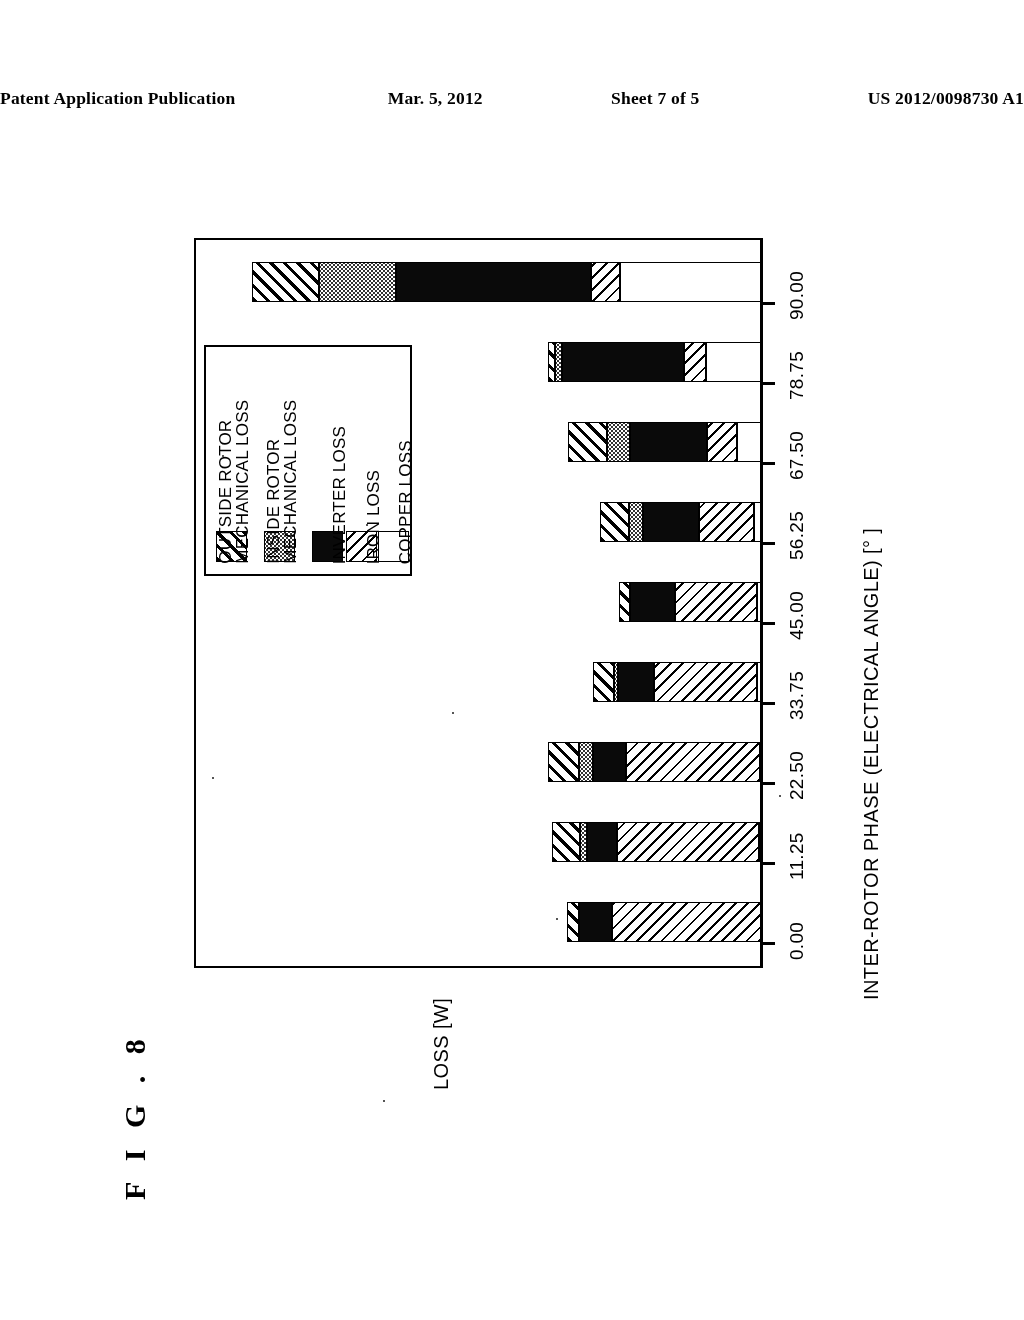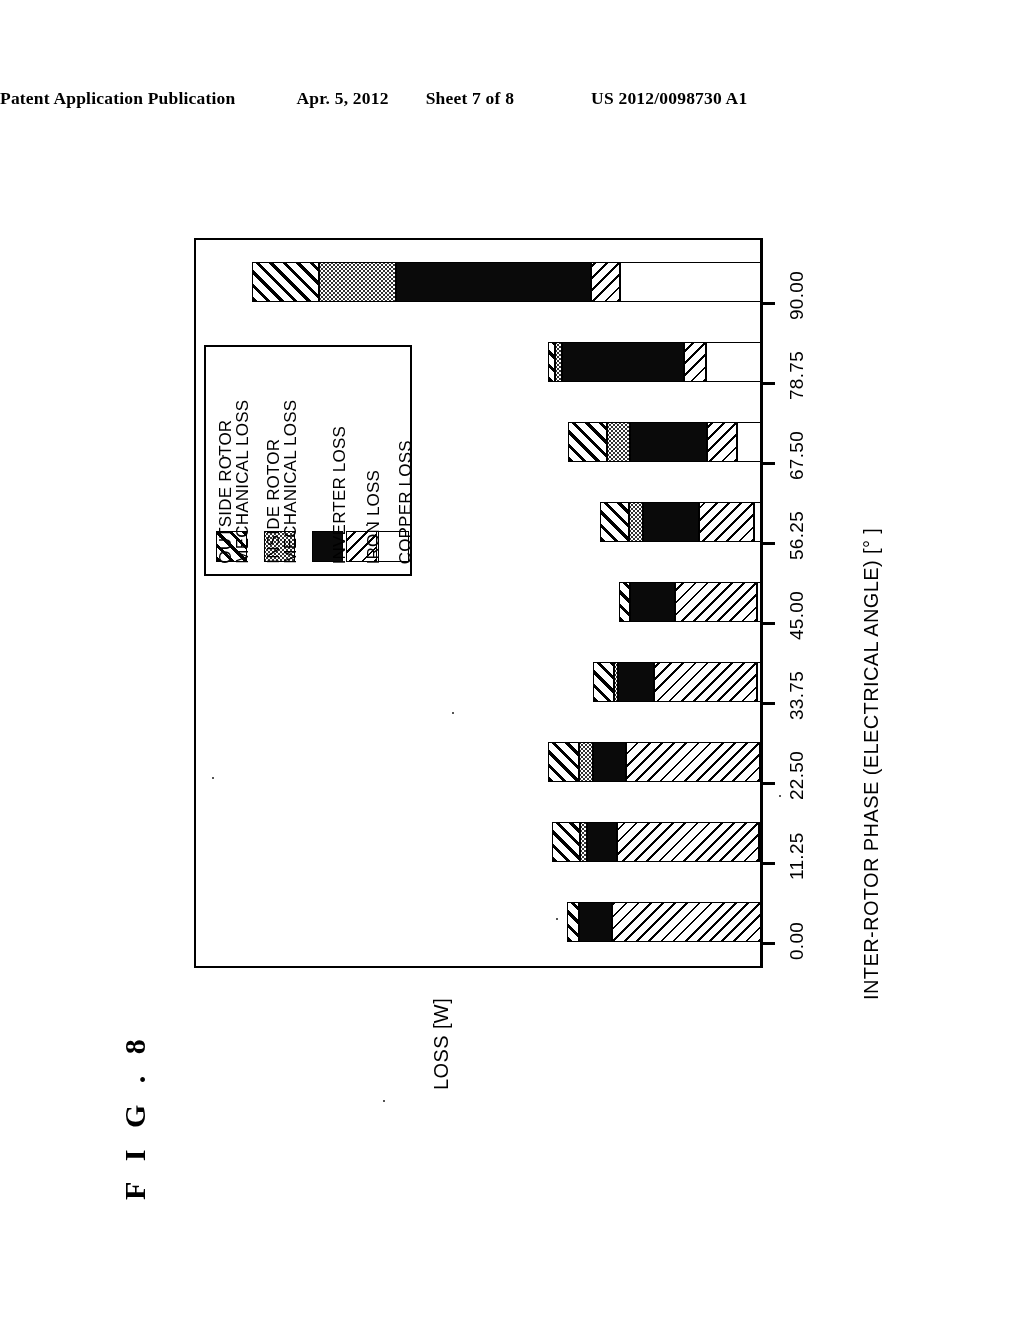--- a/index.html
+++ b/index.html
@@ -12,21 +12,21 @@
     position:relative;
     overflow:hidden;
   }
 
   
   #pub-header {
     position:absolute;
     left:0; top:88px;
     width:1024px;
     display:flex;
-    justify-content:flex-start;
+    justify-content:space-between;
     align-items:baseline;
     font-family:"Liberation Serif", serif;
     font-weight:bold;
     font-size:17.5px;
     letter-spacing:0.2px;
     white-space:nowrap;
     gap:21px;
   }
   #pub-header .hdr-left   { margin-right:40px; }
   #pub-header .hdr-date   { margin-right:16px; }
@@ -184,22 +184,22 @@
   .legend-text .l2 { display:block; }
 
   
   .speck { position:absolute; background:#555; width:2px; height:2px; }
 </style>
 </head>
 <body>
 
 <div id="pub-header">
   <span class="hdr-left">Patent Application Publication</span>
-  <span class="hdr-date">Apr. 5, 2012</span>
-  <span class="hdr-sheet">Sheet 7 of 8</span>
+  <span class="hdr-date">Mar. 5, 2012</span>
+  <span class="hdr-sheet">Sheet 7 of 5</span>
   <span class="hdr-num">US 2012/0098730 A1</span>
 </div>
 
 <div id="fig-label">F I G . 8</div>
 
 <div id="chart-frame"></div>
 <div id="baseline"></div>
 
 <div id="bars-layer">
     <div class="bar-row" style="left: 567px; top: 902px; width: 194px;">

